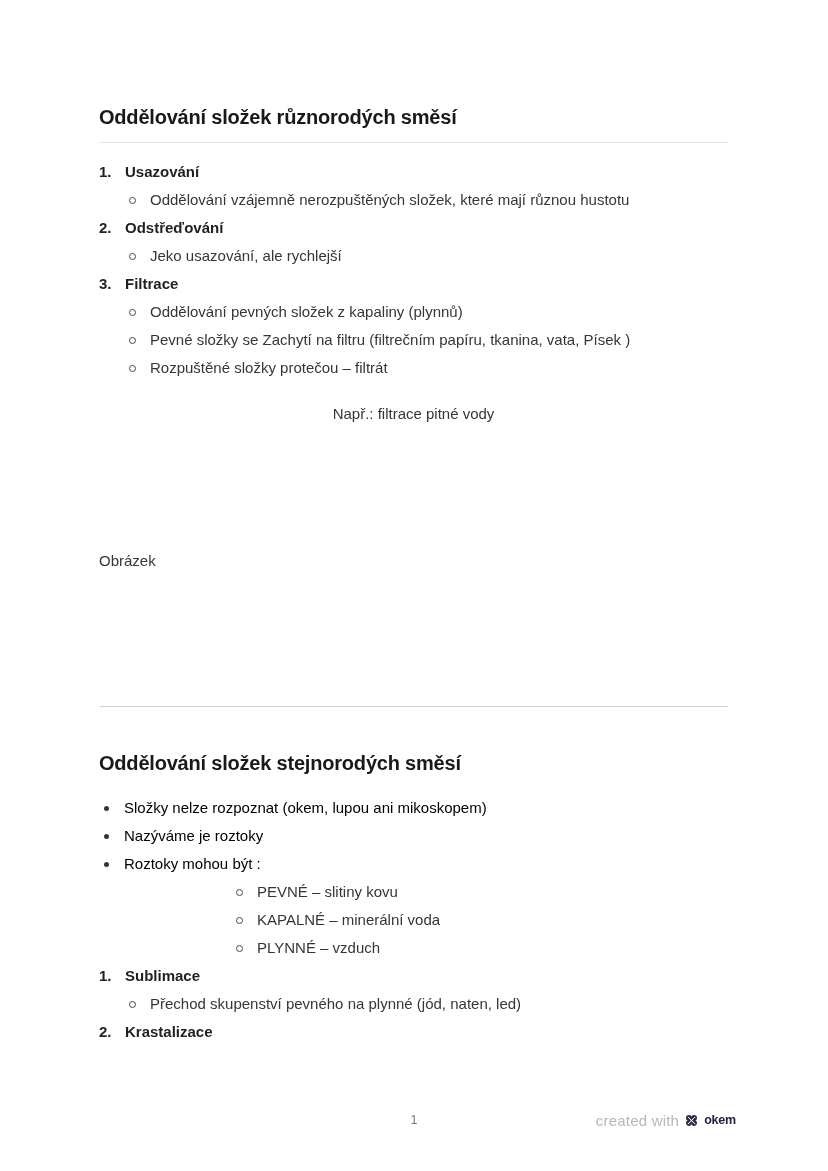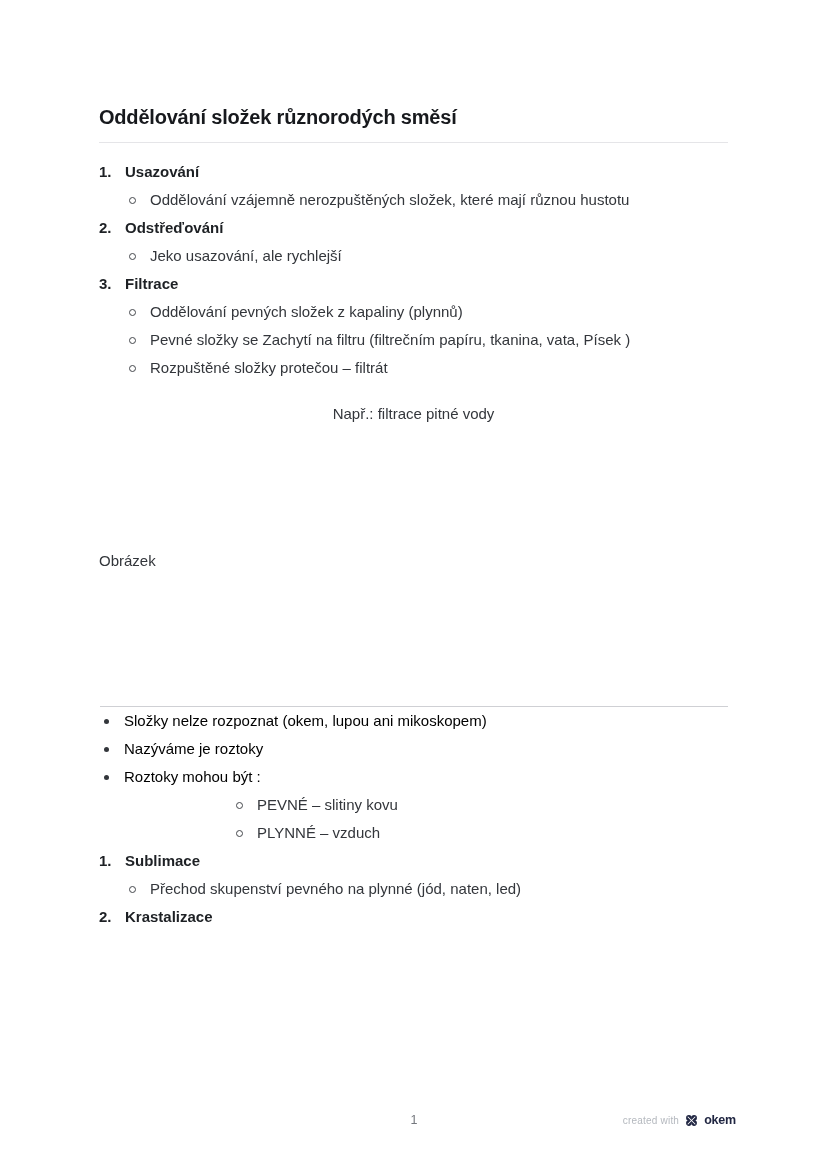--- a/index.html
+++ b/index.html
@@ -112,21 +112,21 @@
   .credit {
     position: absolute;
     right: 92px;
     top: 0;
     height: 24px;
     display: flex;
     align-items: center;
     gap: 6px;
   }
   .credit-text {
-    font-size: 10px;
+    font-size: 15px;
     color: #b4b8be;
     letter-spacing: 0.2px;
   }
   .craft-logo {
     display: inline-flex;
     width: 13px;
     height: 13px;
   }
   .brand-text {
     font-size: 12.5px;
@@ -178,37 +178,42 @@
       <span class="hollow-bullet"></span>
       <span>Rozpuštěné složky protečou – filtrát</span>
     </div>
 
     <p class="note">Např.: filtrace pitné vody</p>
 
     <p class="caption">Obrázek</p>
 
     <hr class="section-divider">
 
+    <h1 class="doc-title second">Oddělování složek stejnorodých směsí</h1>
 
     <div class="row bullet-row">
       <span class="filled-bullet"></span>
       <span>Složky nelze rozpoznat (okem, lupou ani mikoskopem)</span>
     </div>
     <div class="row bullet-row">
       <span class="filled-bullet"></span>
       <span>Nazýváme je roztoky</span>
     </div>
     <div class="row bullet-row">
       <span class="filled-bullet"></span>
       <span>Roztoky mohou být :</span>
     </div>
 
     <div class="row deep-sub-row">
       <span class="hollow-bullet"></span>
       <span>PEVNÉ – slitiny kovu</span>
+    </div>
+    <div class="row deep-sub-row">
+      <span class="hollow-bullet"></span>
+      <span>KAPALNÉ – minerální voda</span>
     </div>
     <div class="row deep-sub-row">
       <span class="hollow-bullet"></span>
       <span>PLYNNÉ – vzduch</span>
     </div>
 
     <div class="row num-row">
       <span class="num-col">1.</span>
       <span>Sublimace</span>
     </div>

